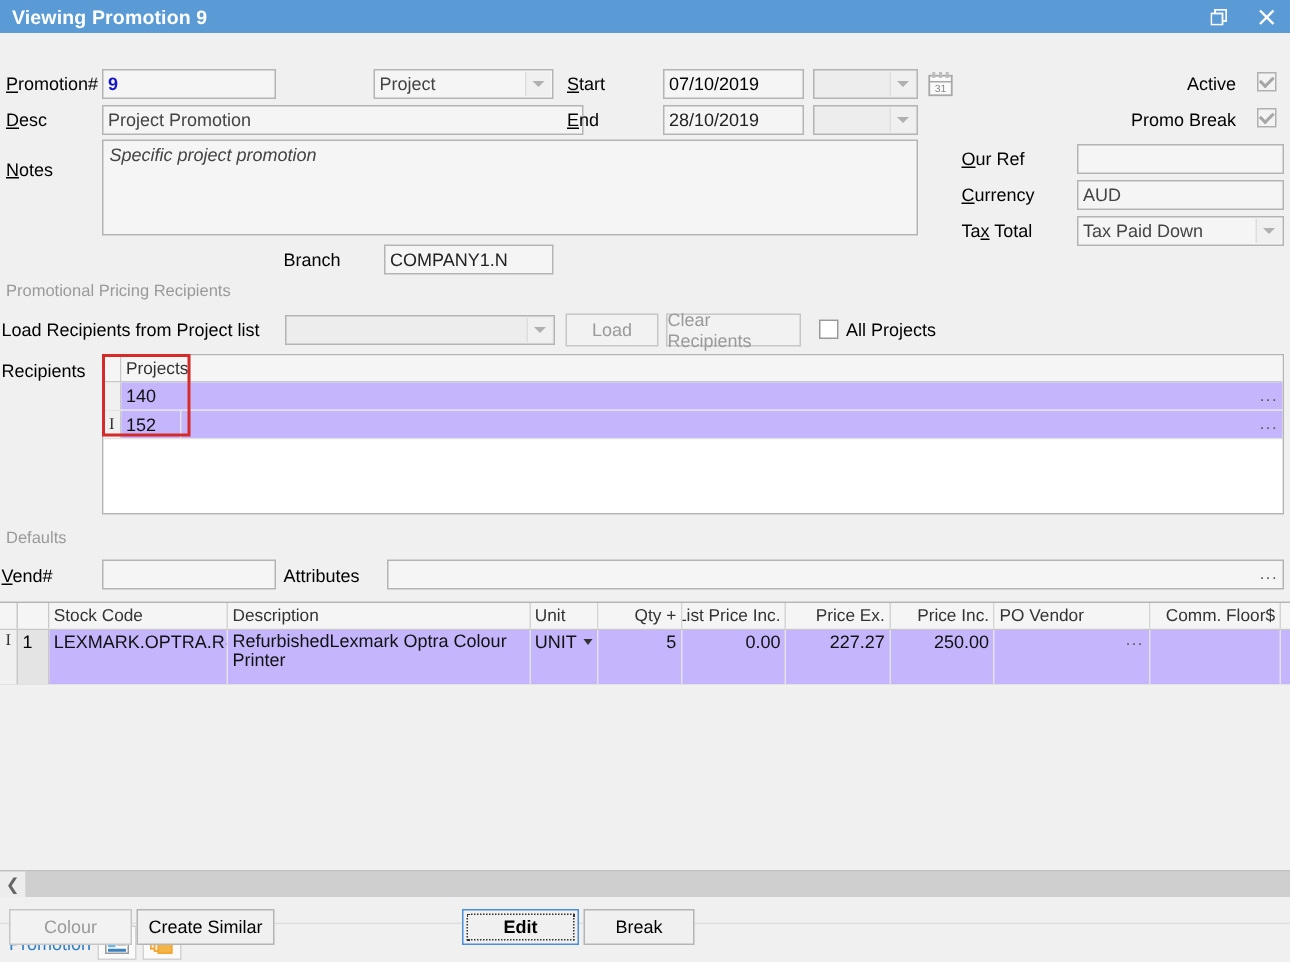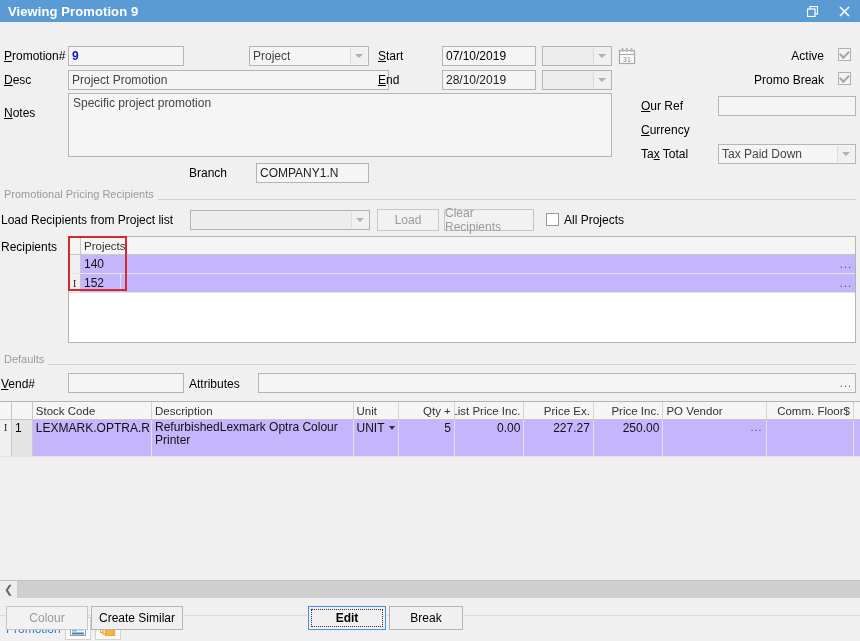--- a/index.html
+++ b/index.html
@@ -68,21 +68,21 @@
   .btn{
     box-sizing:border-box;border:1px solid #b4b4b4;background:#f0f0f0;
     font-size:12px;font-family:"Liberation Sans",sans-serif;color:#000;
     display:flex;align-items:center;justify-content:center;height:22px;cursor:default;
   }
   .btn.disabled{color:#9a9a9a;background:#f2f2f2;border-color:#c6c6c6;}
   .btn.default{border:1px solid #4a90d9;background:#f0f0f0;font-weight:bold;}
   .btn.default .inner{border:1px dotted #333;width:calc(100% - 6px);height:calc(100% - 6px);display:flex;align-items:center;justify-content:center;}
 
   
-  .grp{position:absolute;display:flex;align-items:flex-end;width:100%;}
+  .grp{position:absolute;display:flex;align-items:flex-start;width:100%;flex-direction:column;}
   .grp .cap{font-size:11px;color:#9a9a9a;padding-right:4px;white-space:nowrap;}
   .grp .line{flex:1 1 auto;height:1px;background:#d0d0d0;}
 
   
   .grid{box-sizing:border-box;border:1px solid #b4b4b4;background:#fff;position:absolute;overflow:hidden;}
   .grid-head{display:flex;height:17px;background:#f5f5f5;border-bottom:1px solid #c8c8c8;}
   .gh{
     box-sizing:border-box;border-right:1px solid #d4d4d4;font-size:11.5px;color:#333;
     display:flex;align-items:center;padding:0 3px;height:17px;background:#f5f5f5;overflow:hidden;white-space:nowrap;
   }
@@ -186,26 +186,27 @@
       <span></span>
       <span class="arrow">
           <i></i>
         </span>
     </div>
 
     <div class="abs lbl" style="right:36px;top:51px;">Promo Break</div>
     <div class="abs cbox checked" style="right:9px;top:50px;"></div>
 
     <div class="abs lbl" style="left:4px;top:74px;margin-top:10px;"><u>N</u>otes</div>
-    <div class="abs textarea" style="left:68px;top:71px;width:544px;height:64px;">Specific project promotion</div>
+    <div class="abs textarea" style="left:68px;top:71px;width:544px;height:64px;font-style:italic;">Specific project promotion</div>
 
     <div class="abs lbl" style="left:641px;top:77px;"><u>O</u>ur Ref</div>
     <div class="abs field" style="left:718px;top:74px;width:138px;"></div>
 
     <div class="abs lbl" style="left:641px;top:101px;"><u>C</u>urrency</div>
+    <div class="abs field" style="left:718px;top:98px;width:138px;">AUD</div>
 
     <div class="abs lbl" style="left:641px;top:125px;">Ta<u>x</u> Total</div>
     <div class="abs combo" style="left:718px;top:122px;width:138px;">
       <span>Tax Paid Down</span>
       <span class="arrow">
           <i></i>
         </span>
     </div>
 
     <div class="abs lbl" style="left:189px;top:144px;">Branch</div>

